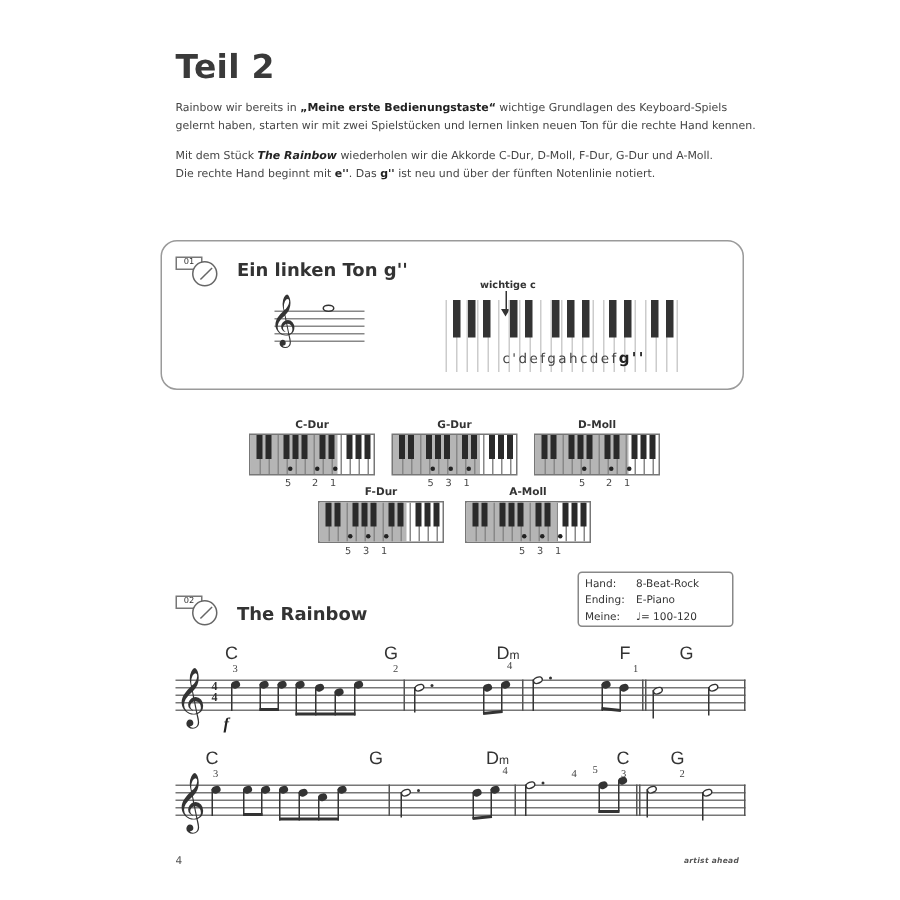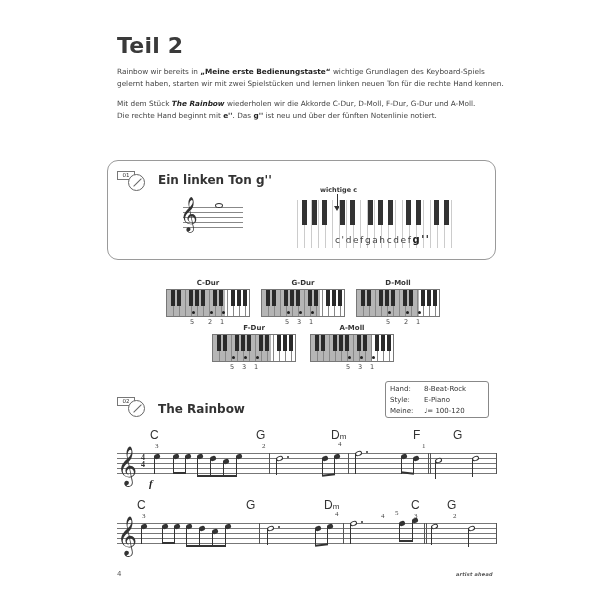--- a/index.html
+++ b/index.html
@@ -331,21 +331,21 @@
   <div class="disc"></div>
 </div>
 <div class="section-title" style="left:158px; top:402px;">The Rainbow</div>
 
 <div class="info-box">
   <div class="row">
       <span class="k">Hand:</span>
       <span>8-Beat-Rock</span>
     </div>
   <div class="row">
-      <span class="k">Style:</span>
+      <span class="k">Ending:</span>
       <span>E-Piano</span>
     </div>
   <div class="row">
       <span class="k">Meine:</span>
       <span>♩= 100-120</span>
     </div>
 </div>
 
 <div class="music" style="top:425px; height:70px;">
   <span class="chordsym" style="left:33px; top:3px;"><span>C</span><small></small></span>

